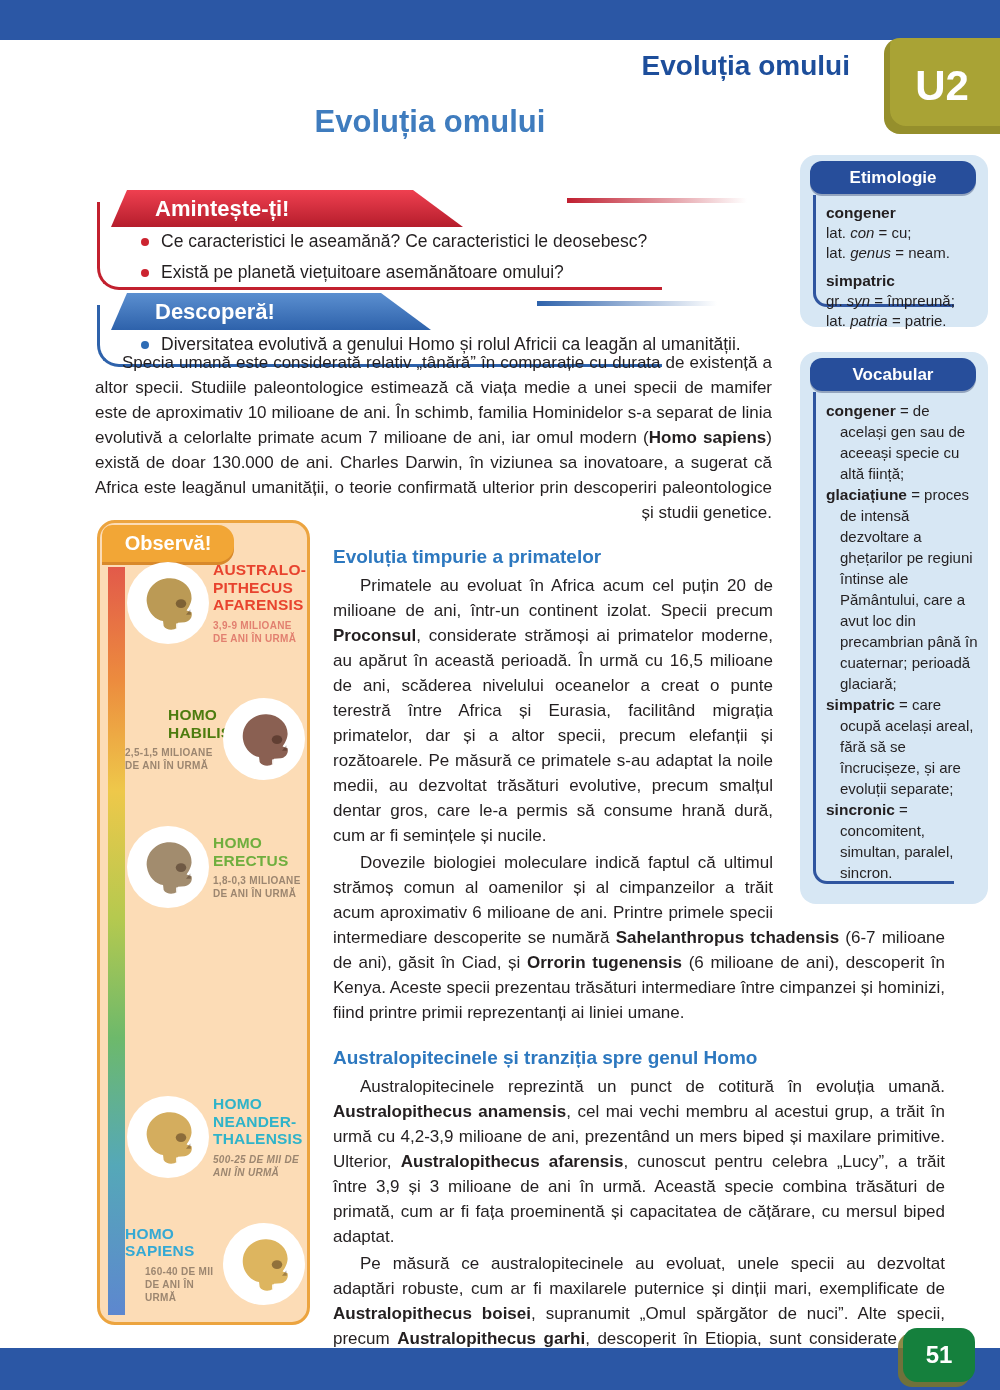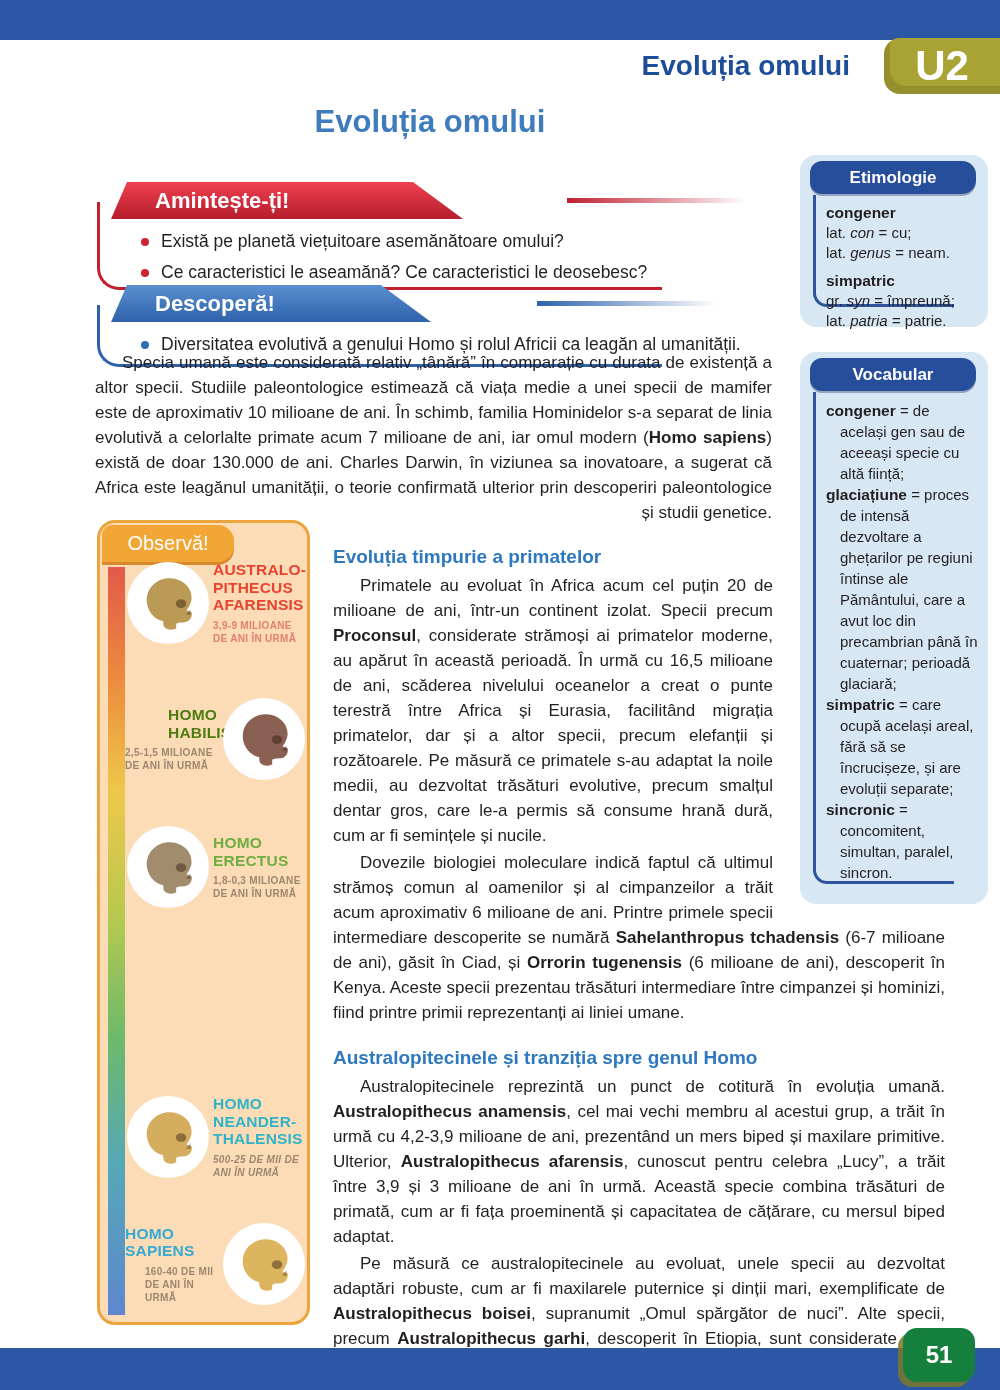--- a/index.html
+++ b/index.html
@@ -8,32 +8,32 @@
     --sidebar-bg:#d7e7f4; --sidebar-blue:#274e9b; --observa-orange:#f2a636; --observa-border:#eca43f;
     --observa-bg:#fcdcb6; --badge-olive:#a9a335; --text:#231f20;
   }
   *{margin:0;padding:0;box-sizing:border-box;}
   body{background:#e8e8e8;font-family:"Liberation Sans",sans-serif;}
   .page{position:relative;width:1000px;height:1390px;margin:0 auto;background:#fff;overflow:hidden;color:var(--text);}
 
   .topbar{position:absolute;left:0;top:0;width:1000px;height:40px;background:var(--topbar);}
   .botbar{position:absolute;left:0;top:1348px;width:1000px;height:42px;background:var(--topbar);}
 
-  .unit-badge{position:absolute;right:0;top:38px;width:116px;height:56px;background:var(--badge-olive);
+  .unit-badge{position:absolute;right:0;top:38px;width:116px;height:96px;background:var(--badge-olive);
     border-radius:16px 0 0 16px;box-shadow:inset 6px -8px 0 rgba(90,85,20,.25);
     display:flex;align-items:center;justify-content:center;color:#fff;font-size:42px;font-weight:bold;}
   .header-title{position:absolute;top:50px;right:150px;font-size:28px;font-weight:bold;color:var(--header-blue);}
   .main-title{position:absolute;top:104px;left:180px;width:500px;text-align:center;font-size:31px;font-weight:bold;color:var(--title-blue);}
 
   
   .callout{position:absolute;left:97px;width:695px;}
   .callout .outline{position:absolute;left:0;top:20px;border-left:3px solid;border-bottom:3px solid;border-bottom-left-radius:22px;}
   .callout.remember .outline{border-color:#c2202e;width:565px;height:88px;}
   .callout.discover .outline{border-color:#2e62ab;width:565px;height:62px;}
-  .banner{position:absolute;top:0;left:14px;height:37px;color:#fff;font-size:22px;font-weight:bold;
+  .banner{position:absolute;top:8px;left:14px;height:37px;color:#fff;font-size:22px;font-weight:bold;
     display:flex;align-items:center;padding-left:44px;
     clip-path:polygon(16px 0,calc(100% - 50px) 0,100% 100%,0 100%);}
   .remember .banner{width:352px;background:linear-gradient(180deg,var(--banner-red-light),#b51d2c);}
   .discover .banner{width:320px;background:linear-gradient(180deg,var(--banner-blue-light),#2e62ab);}
   .banner-line{position:absolute;top:16px;height:5px;width:180px;}
   .remember .banner-line{left:470px;background:linear-gradient(to right,#c01f30,rgba(192,31,48,0));}
   .discover .banner-line{left:440px;background:linear-gradient(to right,#2e62ab,rgba(46,98,171,0));}
   .callout ul{position:absolute;left:42px;top:44px;width:630px;list-style:none;}
   .callout li{position:relative;padding-left:22px;font-size:17.5px;line-height:31px;}
   .callout li::before{content:"";position:absolute;left:2px;top:12px;width:8px;height:8px;border-radius:50%;}
@@ -50,21 +50,21 @@
   .main-col{position:absolute;left:333px;top:546px;width:612px;}
   .main-col .float-spacer{float:right;width:172px;height:360px;}
   .main-col .section-heading{margin-bottom:5px;}
   .main-col .para{margin-bottom:2px;}
   .heading-gap{margin-top:22px;}
 
   
   .observa{position:absolute;left:97px;top:520px;width:213px;height:805px;background:var(--observa-bg);
     border:3px solid var(--observa-border);border-radius:18px;}
   .observa-tab{position:absolute;left:2px;top:2px;width:132px;height:37px;background:var(--observa-orange);
-    border-radius:10px 16px 16px 0;box-shadow:0 3px 0 #d8892b;color:#fff;font-size:20px;font-weight:normal;
+    border-radius:10px 16px 16px 0;box-shadow:0 3px 0 #d8892b;color:#fff;font-size:20px;font-weight:bold;
     display:flex;align-items:center;justify-content:center;}
   .timeline-bar{position:absolute;left:8px;top:44px;bottom:7px;width:17px;
     background:linear-gradient(180deg,#e25a4a 0%,#ec8b3e 15%,#eec84a 30%,#b5c94f 47%,#6db96b 63%,#55a8b8 80%,#5d87cf 100%);}
   .tl-entry{position:absolute;left:27px;width:178px;display:flex;align-items:center;justify-content:space-between;gap:4px;}
   .tl-entry.side-right{flex-direction:row-reverse;}
   .skull-circle{width:82px;height:82px;border-radius:50%;background:#fff;flex:0 0 auto;
     display:flex;align-items:center;justify-content:center;}
   .skull-wrap{display:block;width:62px;height:62px;}
   .skull-wrap svg{width:100%;height:100%;display:block;}
   .tl-text{width:94px;flex:0 0 auto;}
@@ -116,22 +116,22 @@
 
   <h1 class="main-title">Evoluția omului</h1>
 
   <div class="callout remember" style="top:182px;height:120px;">
     <div class="outline"></div>
     <div class="banner">
         <span>Amintește-ți!</span>
       </div>
     <div class="banner-line"></div>
     <ul>
+      <li>Ce caracteristici le aseamănă? Ce caracteristici le deosebesc?</li>
       <li>Există pe planetă viețuitoare asemănătoare omului?</li>
-      <li>Ce caracteristici le aseamănă? Ce caracteristici le deosebesc?</li>
     </ul>
   </div>
 
   <div class="callout discover" style="top:285px;height:90px;">
     <div class="outline"></div>
     <div class="banner">
         <span>Descoperă!</span>
       </div>
     <div class="banner-line"></div>
     <ul>

